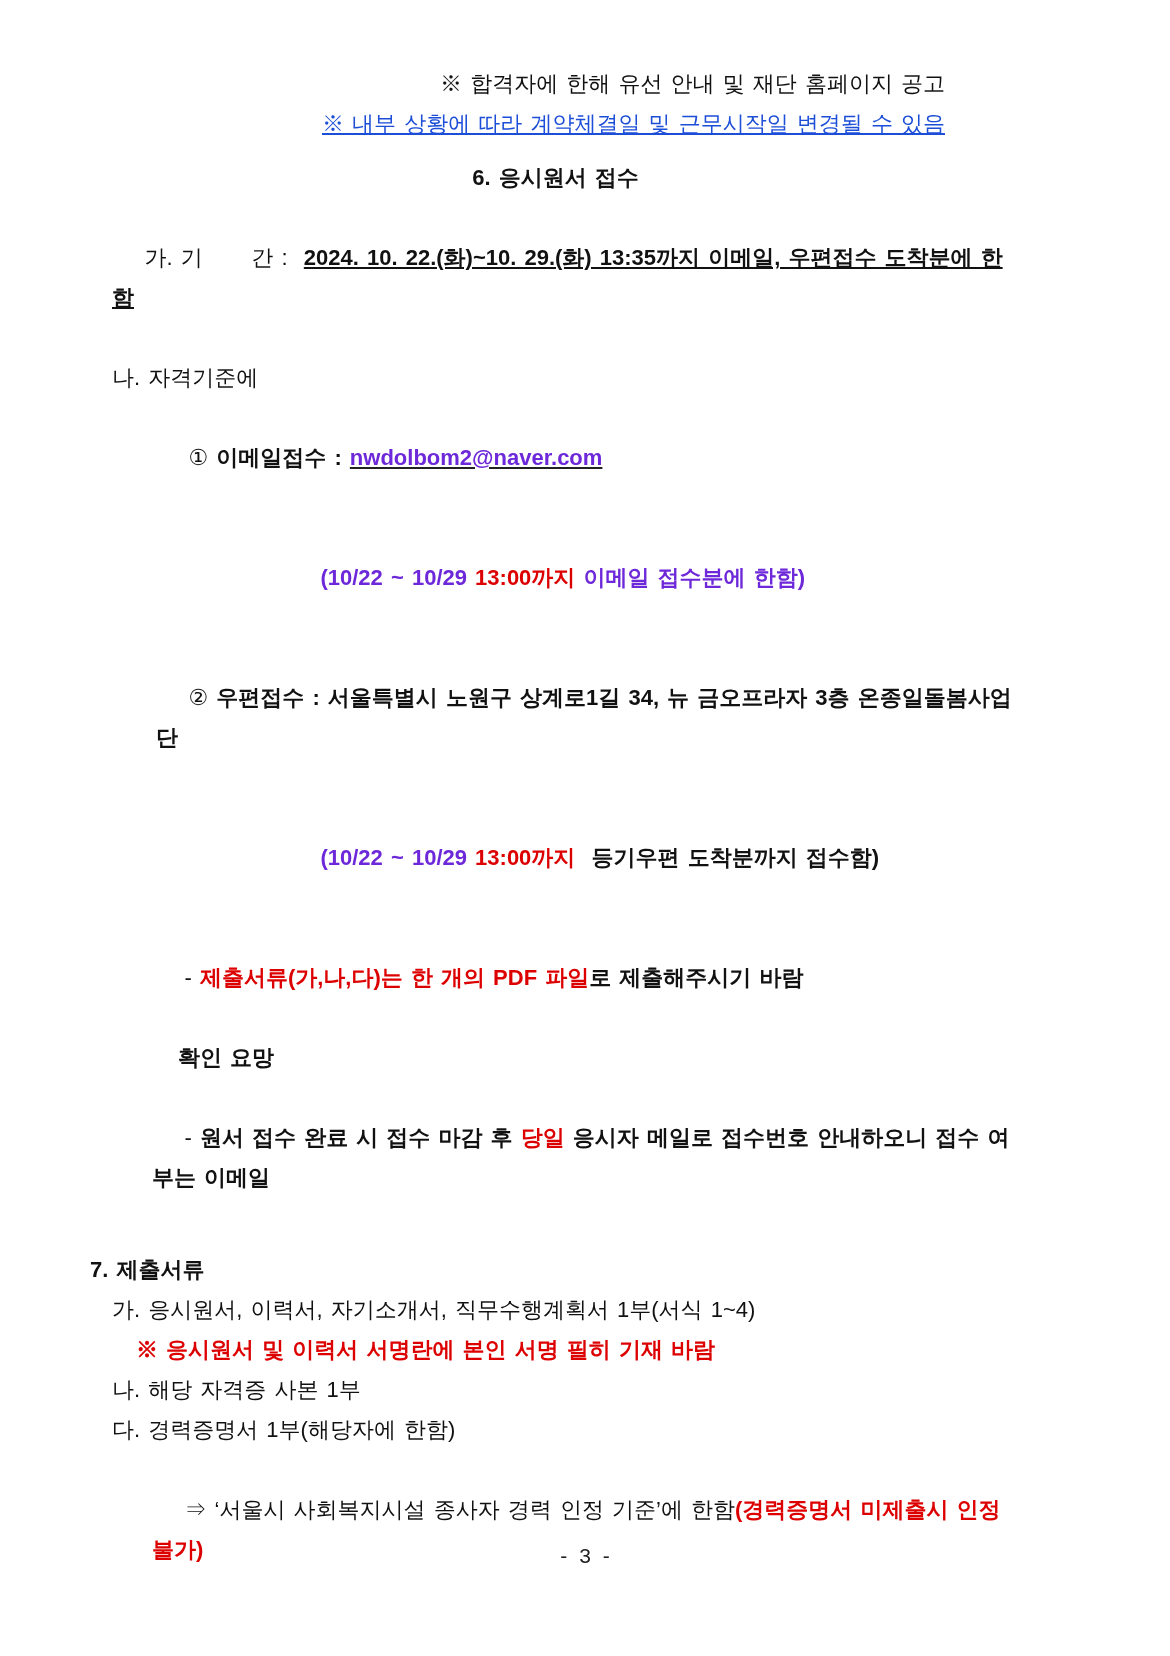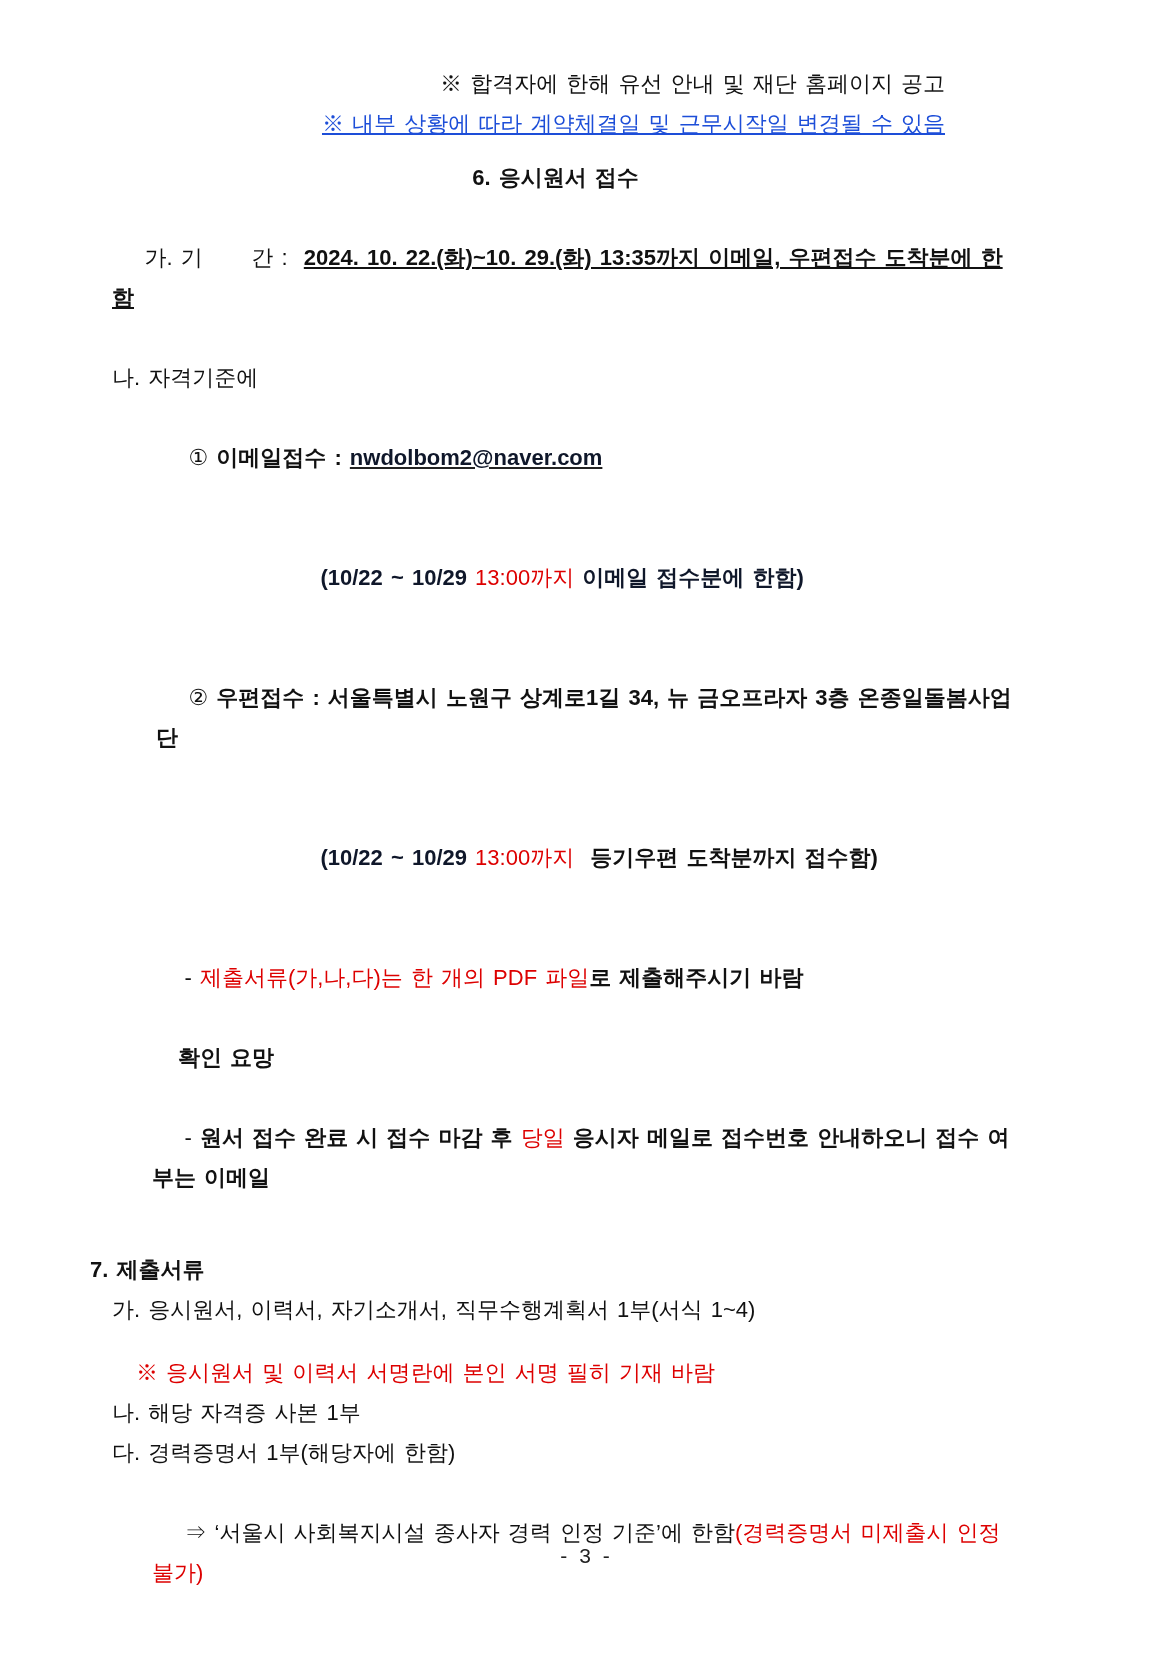--- a/index.html
+++ b/index.html
@@ -10,31 +10,31 @@
     background:#ffffff;
     font-family:"Liberation Sans", sans-serif;
     font-size:22px;
     color:#111111;
     padding:64px 15px 0 90px;
     overflow:hidden;
   }
   .line { white-space:pre-wrap; line-height:40px; min-height:40px; word-spacing:2px; }
   .hdr  { text-align:right; padding-right:76px; }
   .b    { font-weight:700; }
-  .red  { color:#dd0000; font-weight:400; }
+  .red  { color:#dd0000; font-weight:700; }
   .blue { color:#1d4ed8; }
-  .blueb{ color:#0f172a; font-weight:700; }
+  .blueb{ color:#6d28d9; font-weight:700; }
   .u    { text-decoration:underline; }
   .ulink{ text-decoration:underline; text-decoration-color:#222; }
   .ind1 { padding-left:22px; }
   .ind2 { padding-left:66px; }
   .ind2d{ padding-left:62px; }
   .ind3 { padding-left:198px; }
   .ind4 { padding-left:88px; }
-  .ind5 { padding-left:46px;margin-top:23px; }
+  .ind5 { padding-left:46px; }
   .ind6 { padding-left:62px; }
   .sec  { margin-top:12px; }
   .footer {
     position:absolute; left:0; bottom:88px;
     width:1170px; text-align:center;
     font-size:21px; color:#222222; word-spacing:6px;
   }
 </style>
 </head>
 <body>

